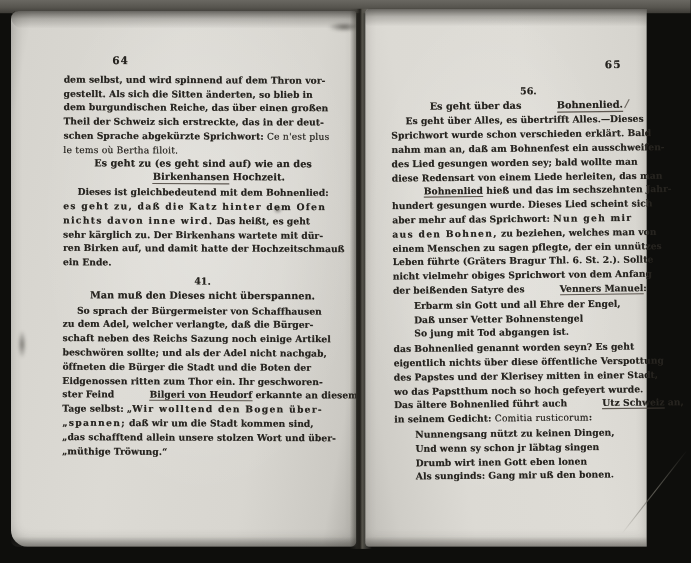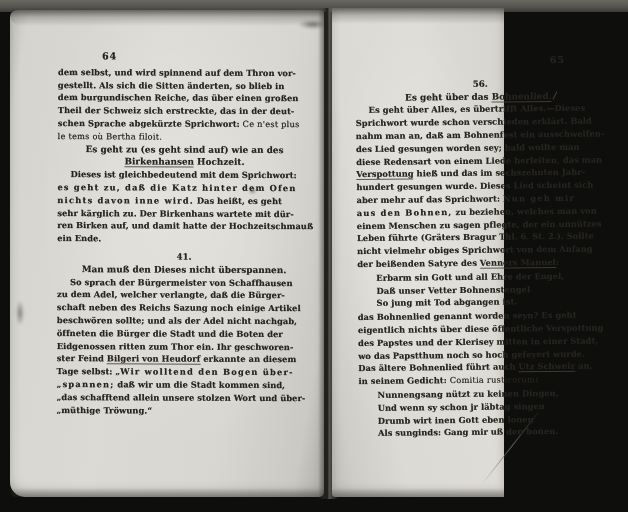--- a/index.html
+++ b/index.html
@@ -5,21 +5,21 @@
   html,body{margin:0;padding:0;}
   body{
     width:628px;height:512px;overflow:hidden;position:relative;
     background:#0e0e0c;
     font-family:"DejaVu Serif", serif;
   }
   .table-top{
     position:absolute;left:0;top:0;width:628px;height:12px;
     background:linear-gradient(180deg,#6a6862 0%,#57554f 55%,#3c3a36 100%);
   }
-  .book{position:absolute;left:0;top:0;width:504px;height:512px;}
+  .book{position:absolute;left:0;top:0;width:588px;height:512px;}
   .page{
     position:absolute;top:10px;bottom:15px;
     color:#262420;
   }
   .page-left{
     left:10px;width:314px;
     border-radius:7px 3px 5px 15px;
     background:
       radial-gradient(ellipse at 55% 40%, rgba(255,255,255,.25) 0%, rgba(255,255,255,0) 60%),
       linear-gradient(100deg,#c2c0ba 0%,#d6d4ce 5%,#dcdad4 40%,#d8d6d0 72%,#cbc9c3 92%,#aeaca6 100%);
@@ -62,21 +62,21 @@
   .pagenum{font-size:9.5px;letter-spacing:1px;}
   .pagenum-left{margin-left:44px;margin-bottom:3px;}
   .pagenum-right{text-align:right;margin-right:40px;margin-bottom:10px;}
   .secnum{text-align:center;margin-top:5px;font-size:8.6px;}
   .heading{text-align:center;font-size:8.8px;}
   .para{margin:0;}
   .indent{text-indent:13px;}
   .verse{margin-left:19px;margin-top:1px;margin-bottom:1px;}
   .sperr{letter-spacing:1.2px;}
   .antiqua{font-weight:normal;letter-spacing:.2px;}
-  .u{border-bottom:1px solid rgba(70,64,56,.85);}
+  .u{border-bottom:1px solid rgba(70,64,56,.85);margin-left:29px;}
   .tick{
     display:inline-block;width:1px;height:9px;margin-left:3px;margin-bottom:-1px;
     background:rgba(80,74,66,.8);transform:rotate(28deg);
   }
   .stain{position:absolute;pointer-events:none;filter:blur(1.5px);}
   .stain-1{left:288px;top:10px;width:30px;height:9px;border-radius:50%;
     background:radial-gradient(ellipse,rgba(22,20,16,.55),rgba(22,20,16,0) 70%);}
   .stain-2{left:6px;top:290px;width:8px;height:26px;border-radius:50%;
     background:radial-gradient(ellipse,rgba(30,28,24,.5),rgba(30,28,24,0) 70%);}
   .stain-3{left:240px;top:178px;width:5px;height:5px;border-radius:50%;
@@ -106,21 +106,21 @@
 gestellt. Als sich die Sitten änderten, so blieb in
 dem burgundischen Reiche, das über einen großen
 Theil der Schweiz sich erstreckte, das in der deut-
 schen Sprache abgekürzte Sprichwort: </span><span class="antiqua">Ce n'est plus
 le tems où Bertha filoit.</span></div>
 
       <div class="heading">
         <div>Es geht zu (es geht sind auf) wie an des</div>
         <div><span class="u">Birkenhansen</span><span> Hochzeit.</span></div>
       </div>
-      <div class="para pre indent"><span>Dieses ist gleichbedeutend mit dem Sprichwort:
+      <div class="para pre indent"><span>Dieses ist gleichbedeutend mit dem Bohnenlied:
 </span><span class="sperr">es geht zu, daß die Katz hinter dem Ofen
 nichts davon inne wird.</span><span> Das heißt, es geht
 sehr kärglich zu. Der Birkenhans wartete mit dür-
 ren Birken auf, und damit hatte der Hochzeitschmauß
 ein Ende.</span></div>
 
       <div class="secnum">41.</div>
       <div class="heading">Man muß den Dieses nicht überspannen.</div>
       <div class="para pre indent"><span>So sprach der Bürgermeister von Schaffhausen
 zu dem Adel, welcher verlangte, daß die Bürger-
@@ -145,21 +145,21 @@
       <div class="pagenum pagenum-right">65</div>
 
       <div class="secnum">56.</div>
       <div class="heading"><span>Es geht über das </span><span class="u">Bohnenlied.</span><span class="tick"></span></div>
 
       <div class="para pre indent"><span>Es geht über Alles, es übertrifft Alles.—Dieses
 Sprichwort wurde schon verschieden erklärt. Bald
 nahm man an, daß am Bohnenfest ein ausschweifen-
 des Lied gesungen worden sey; bald wollte man
 diese Redensart von einem Liede herleiten, das man
-</span><span class="u">Verspottung</span><span> hieß und das im sechszehnten Jahr-
+</span><span class="u">Bohnenlied</span><span> hieß und das im sechszehnten Jahr-
 hundert gesungen wurde. Dieses Lied scheint sich
 aber mehr auf das Sprichwort: </span><span class="sperr">Nun geh mir
 aus den Bohnen,</span><span> zu beziehen, welches man von
 einem Menschen zu sagen pflegte, der ein unnützes
 Leben führte (Gräters Bragur Thl. 6. St. 2.). Sollte
 nicht vielmehr obiges Sprichwort von dem Anfang
 der beißenden Satyre des </span><span class="u">Venners Manuel</span><span>:</span></div>
 
       <div class="para pre verse">Erbarm sin Gott und all Ehre der Engel,
 Daß unser Vetter Bohnenstengel

